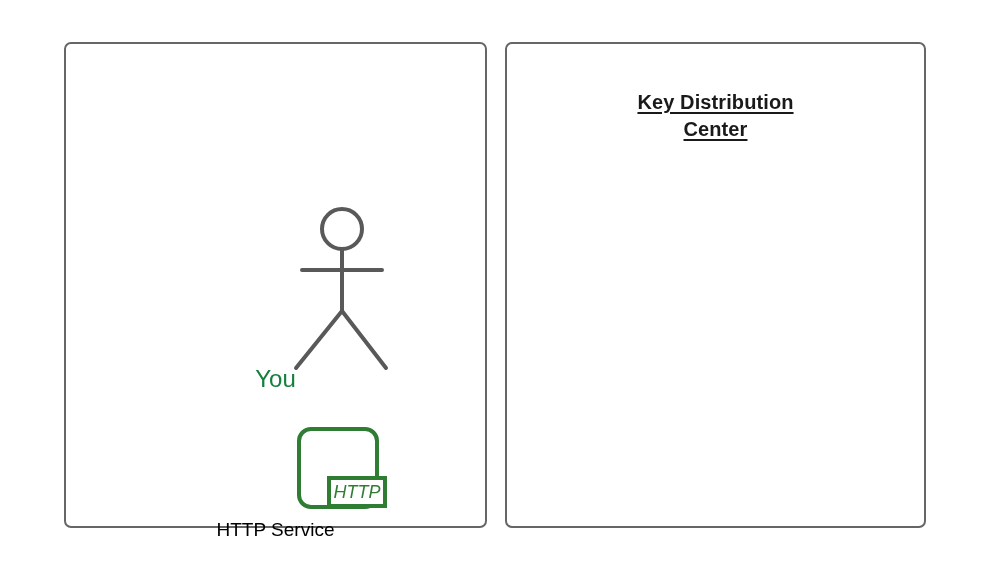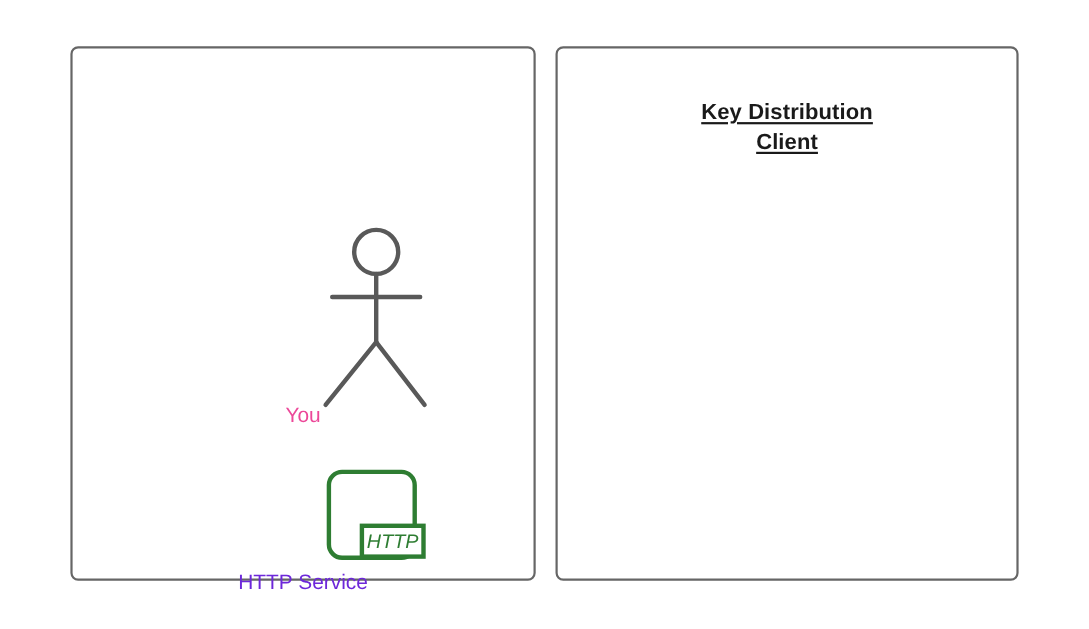--- a/index.html
+++ b/index.html
@@ -56,22 +56,22 @@
     height: 180px;
   }
   #stick-figure svg { display: block; }
 
   #label-you {
     position: absolute;
     left: 0;
     right: 0;
     top: 322px;
     text-align: center;
-    font-size: 19px;
-    color: #ec4899;
+    font-size: 24px;
+    color: #15803d;
     line-height: 25px;
   }
 
   
   #http-icon {
     position: absolute;
     left: 230px;
     top: 382px;
     width: 92px;
     height: 84px;
@@ -79,21 +79,21 @@
   }
   #http-icon svg { display: block; }
 
   #label-http-service {
     position: absolute;
     left: 0;
     right: 0;
     top: 473px;
     text-align: center;
     font-size: 19px;
-    color: #6d28d9;
+    color: #000000;
     line-height: 25px;
   }
 </style>
 </head>
 <body>
 
 <div class="canvas">
 
   <div class="panel" id="panel-client">
 
@@ -122,18 +122,18 @@
 
     <div id="label-http-service">HTTP Service</div>
 
   </div>
 
   <div class="panel" id="panel-kdc">
 
     <div class="panel-title" id="title-kdc">
       <span>Key Distribution</span>
       <br>
-      <span>Client</span>
+      <span>Center</span>
     </div>
 
   </div>
 
 </div>
 
 </body></html>

